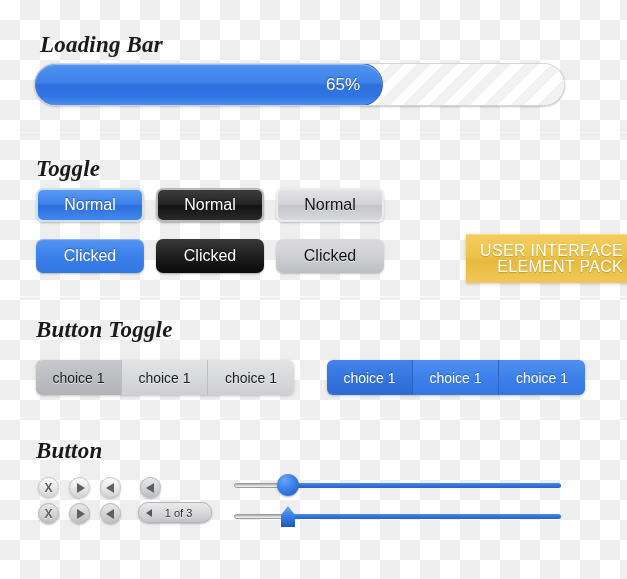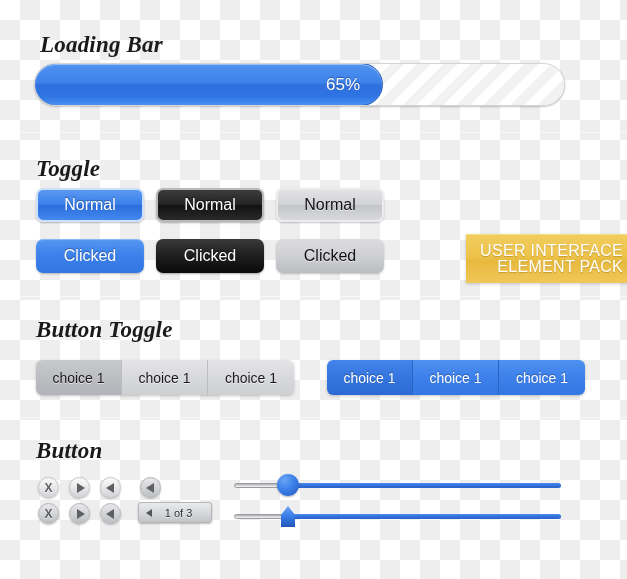--- a/index.html
+++ b/index.html
@@ -277,21 +277,21 @@
   #cbtn-play-2 { left: 69px;  top: 503px; }
   #cbtn-prev-2 { left: 100px; top: 503px; }
 
   
   .pager {
     position: absolute;
     left: 138px;
     top: 502px;
     width: 74px;
     height: 21px;
-    border-radius: 3px;
+    border-radius: 10px;
     background: linear-gradient(to bottom, #e9eaec 0%, #d6d7da 55%, #c3c4c8 100%);
     border: 1px solid #b4b5b9;
     box-sizing: border-box;
     display: flex;
     align-items: center;
     box-shadow: 0 1px 2px rgba(0,0,0,0.25);
   }
   .pager-arrow {
     width: 0;
     height: 0;

